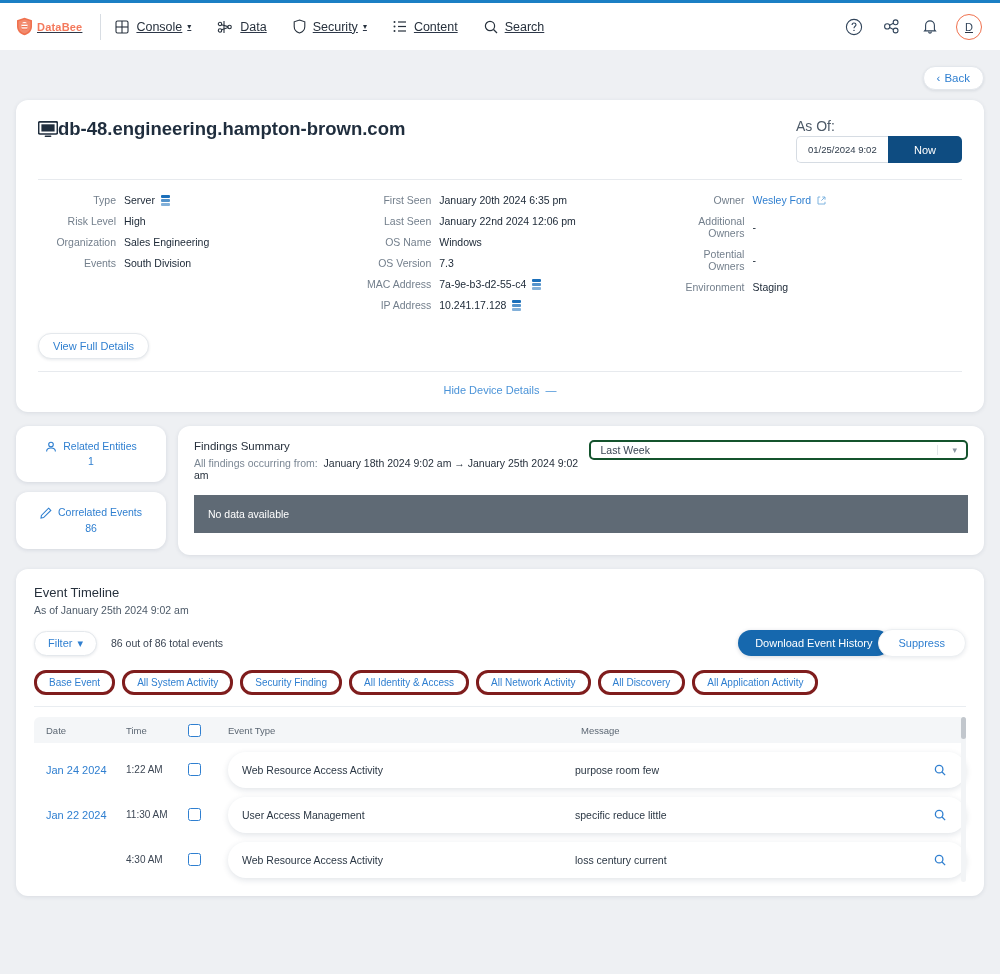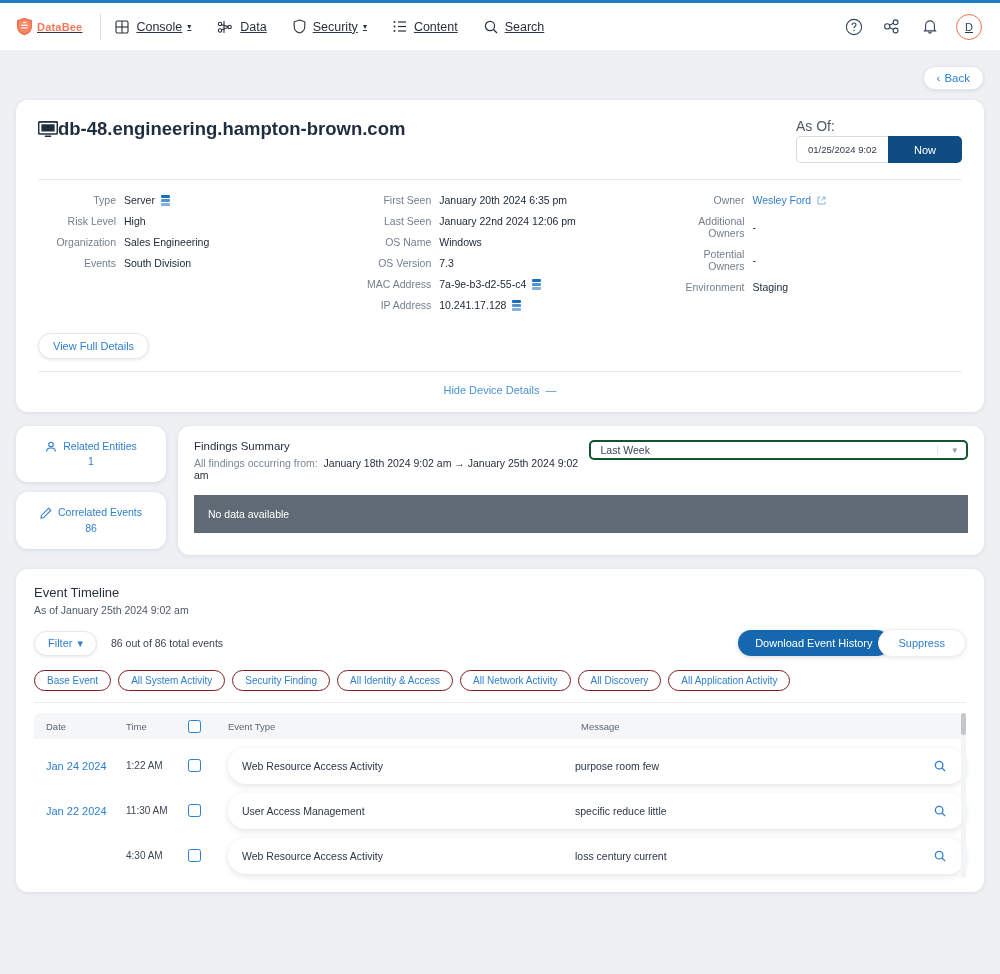--- a/index.html
+++ b/index.html
@@ -152,21 +152,21 @@
     font-size:11px; padding:7px 17px; cursor:pointer;
     box-shadow:0 1px 4px rgba(20,40,70,.18);
   }
   .btn-suppress {
     background:#fff; color:#2f7fd0; border:1px solid #eceff2; border-radius:15px;
     font-size:11px; padding:7px 20px; cursor:pointer; margin-left:-12px;
     box-shadow:0 1px 4px rgba(20,40,70,.10);
   }
   .chips { display:flex; gap:7px; margin-top:13px; flex-wrap:wrap; }
   .chip {
-    border:1px solid #7f1d1d; color:#2f7fd0; background:#fff;
+    border:3px solid #7f1d1d; color:#2f7fd0; background:#fff;
     border-radius:12px; font-size:10px; padding:4px 12px; cursor:pointer;
   }
   .chip-sep { height:1px; background:#e9edf1; margin-top:11px; }
 
   .tbl { margin-top:10px; position:relative; }
   .thead {
     display:flex; align-items:center; background:#f4f6f8;
     border-radius:6px 6px 0 0; height:26px; font-size:9.5px; color:#5c6773;
   }
   .c-date { width:92px; padding-left:12px; }

